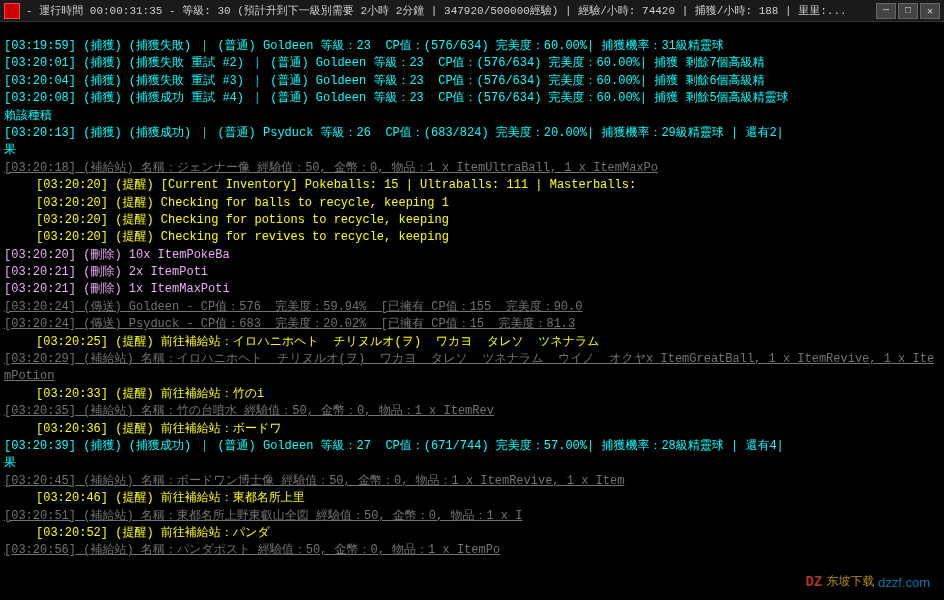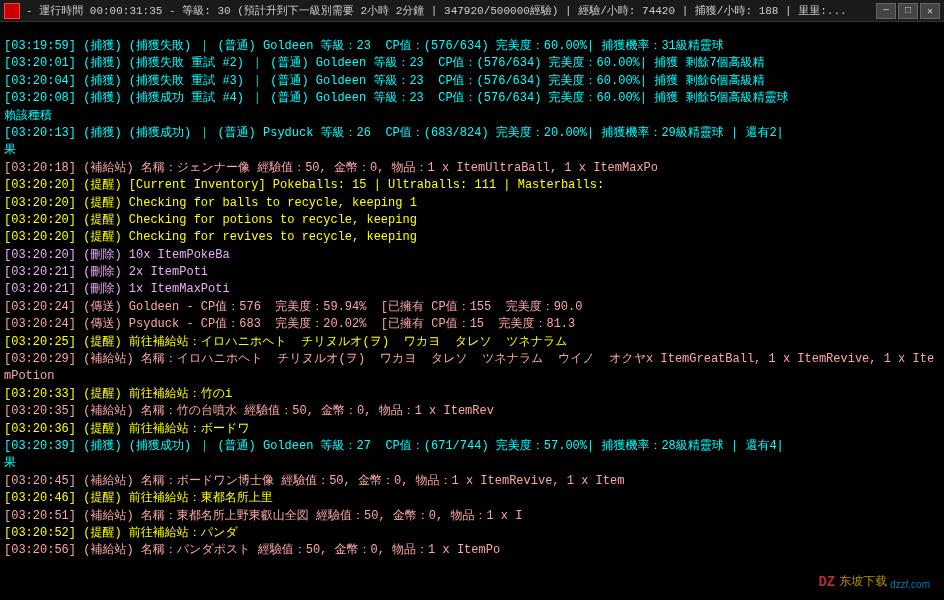--- a/index.html
+++ b/index.html
@@ -80,22 +80,22 @@
       background: #000;
       line-height: 1.45;
     }
 
     .log-line {
       white-space: pre-wrap;
       word-break: break-all;
     }
 
     .log-line.cyan { color: #00ffff; }
-    .log-line.green { color: #fca5a5; }
-    .log-line.yellow { color: #ffff00; }
+    .log-line.green { color: #737373; text-decoration: underline; }
+    .log-line.yellow { color: #ffff00; margin-left: 32px; }
     .log-line.red { color: #f0abfc; }
 
     .watermark {
       position: absolute;
       bottom: 8px;
       right: 8px;
       opacity: 0.7;
     }
 
     .watermark-inner {
@@ -114,21 +114,21 @@
     }
 
     .watermark-text {
       color: #ffcc00;
       font-size: 12px;
       font-family: Arial, sans-serif;
     }
 
     .watermark-domain {
       color: #00aaff;
-      font-size: 10px;
+      font-size: 13px;
       font-family: Arial, sans-serif;
     }
   </style>
 </head>
 <body>
 
 <div class="window">
   <div class="title-bar">
     <div class="title-bar-icon"></div>
     <span class="title-bar-text"> - 運行時間 00:00:31:35 - 等級: 30 (預計升到下一級別需要 2小時 2分鐘 | 347920/500000經驗) | 經驗/小時: 74420 | 捕獲/小時: 188 | 里里:...</span>

